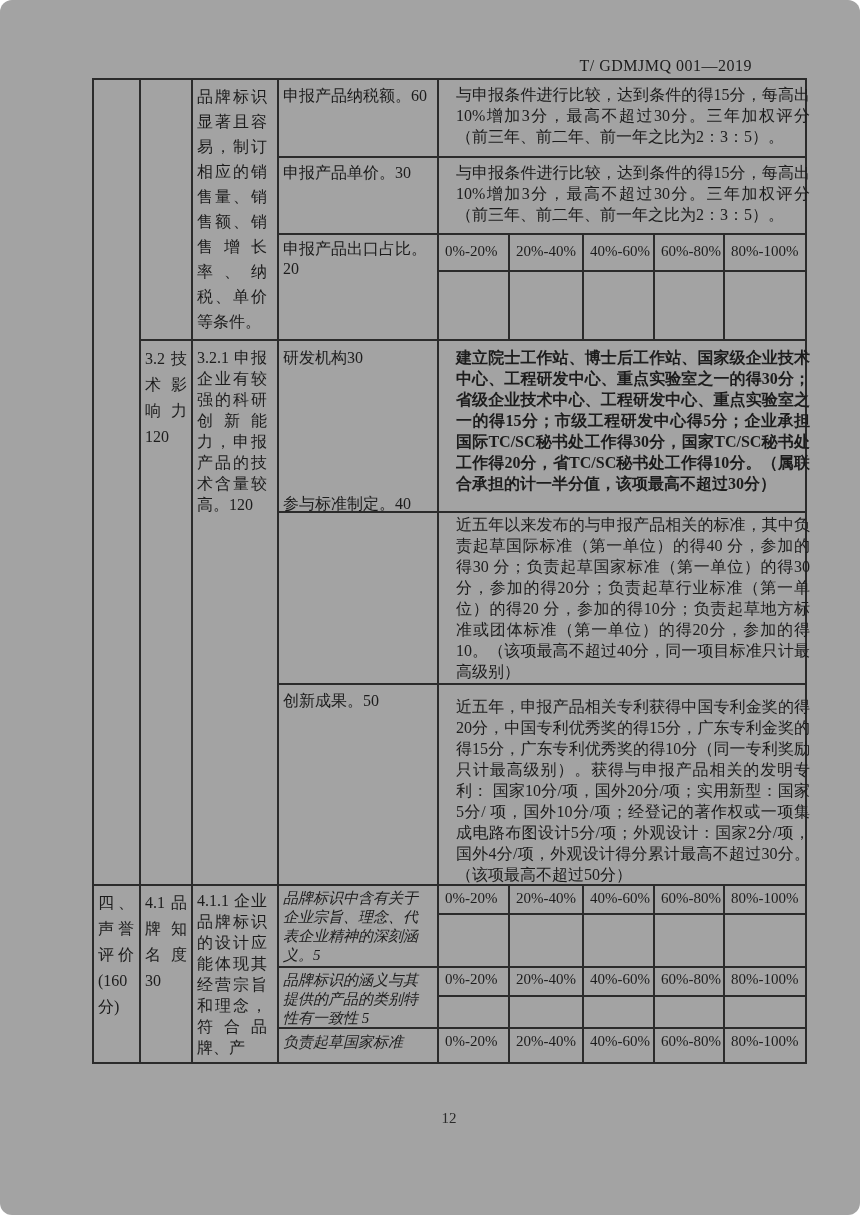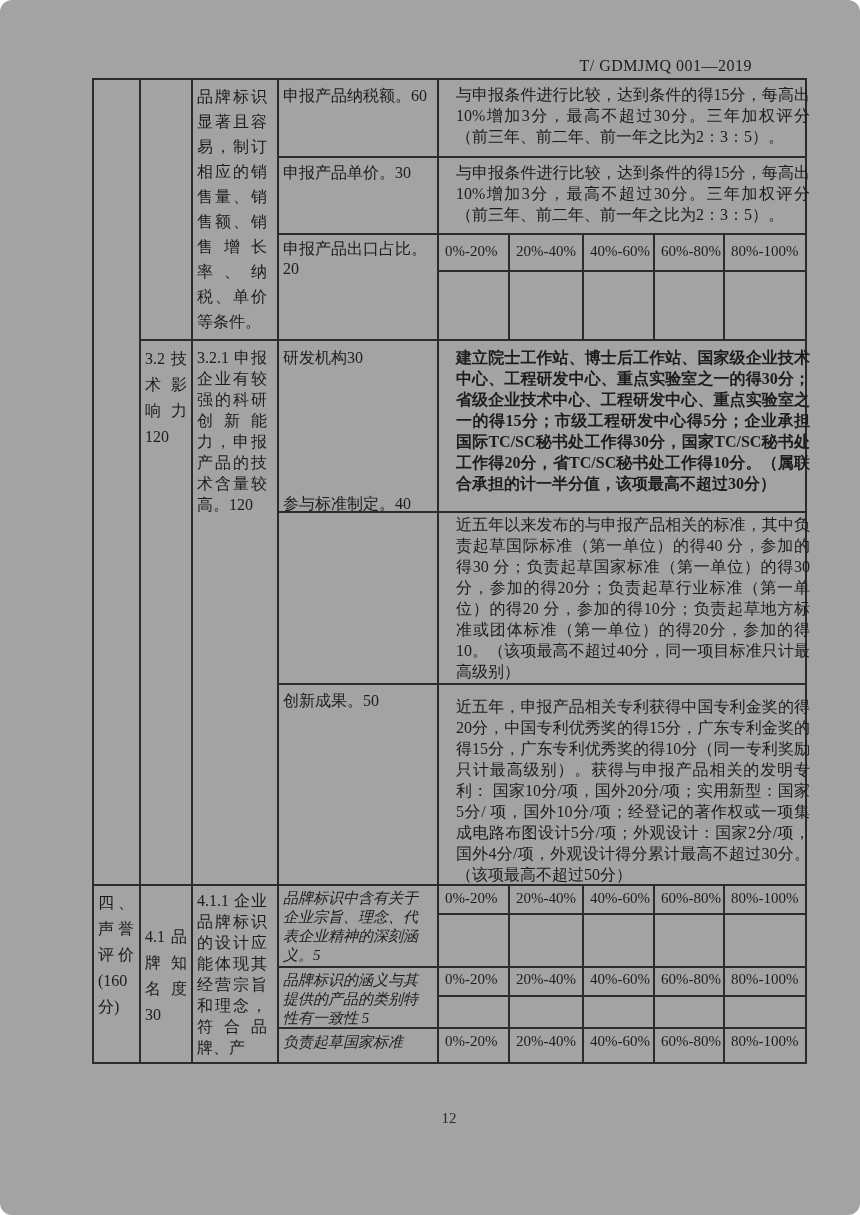--- a/index.html
+++ b/index.html
@@ -137,21 +137,21 @@
     <div class="cell cd" style="top:348px;">研发机构30</div>
     <div class="cell ce" style="top:347px;font-weight:bold;">建立院士工作站、博士后工作站、国家级企业技术中心、工程研发中心、重点实验室之一的得30分；省级企业技术中心、工程研发中心、重点实验室之一的得15分；市级工程研发中心得5分；企业承担国际TC/SC秘书处工作得30分，国家TC/SC秘书处工作得20分，省TC/SC秘书处工作得10分。（属联合承担的计一半分值，该项最高不超过30分）</div>
 
     <div class="cell cd" style="top:494px;">参与标准制定。40</div>
     <div class="cell ce" style="top:514px;">近五年以来发布的与申报产品相关的标准，其中负责起草国际标准（第一单位）的得40 分，参加的得30 分；负责起草国家标准（第一单位）的得30分，参加的得20分；负责起草行业标准（第一单位）的得20 分，参加的得10分；负责起草地方标准或团体标准（第一单位）的得20分，参加的得10。（该项最高不超过40分，同一项目标准只计最高级别）</div>
 
     <div class="cell cd" style="top:691px;">创新成果。50</div>
     <div class="cell ce" style="top:689px;margin-top:7px;">近五年，申报产品相关专利获得中国专利金奖的得20分，中国专利优秀奖的得15分，广东专利金奖的得15分，广东专利优秀奖的得10分（同一专利奖励只计最高级别）。获得与申报产品相关的发明专利： 国家10分/项，国外20分/项；实用新型：国家5分/ 项，国外10分/项；经登记的著作权或一项集成电路布图设计5分/项；外观设计：国家2分/项，国外4分/项，外观设计得分累计最高不超过30分。（该项最高不超过50分）</div>
 
     <div class="cell ca" style="top:890px;">四、声誉评价(160分)</div>
-    <div class="cell cb" style="top:924px;">4.1 品牌知名度30</div>
+    <div class="cell cb" style="top:890px;">4.1 品牌知名度30</div>
     <div class="cell cc" style="top:890px;">4.1.1 企业品牌标识的设计应能体现其经营宗旨和理念，符合品牌、产</div>
 
     <div class="cell cd cd-s4" style="top:889px;">品牌标识中含有关于企业宗旨、理念、代表企业精神的深刻涵义。5</div>
     <div class="cell cd cd-s4" style="top:971px;">品牌标识的涵义与其提供的产品的类别特性有一致性 5</div>
     <div class="cell cd cd-s4" style="top:1033px;">负责起草国家标准</div>
 
     <div class="pcell pc0 pr1">0%-20%</div>
     <div class="pcell pc1 pr1">20%-40%</div>
     <div class="pcell pc2 pr1">40%-60%</div>
     <div class="pcell pc3 pr1">60%-80%</div>

